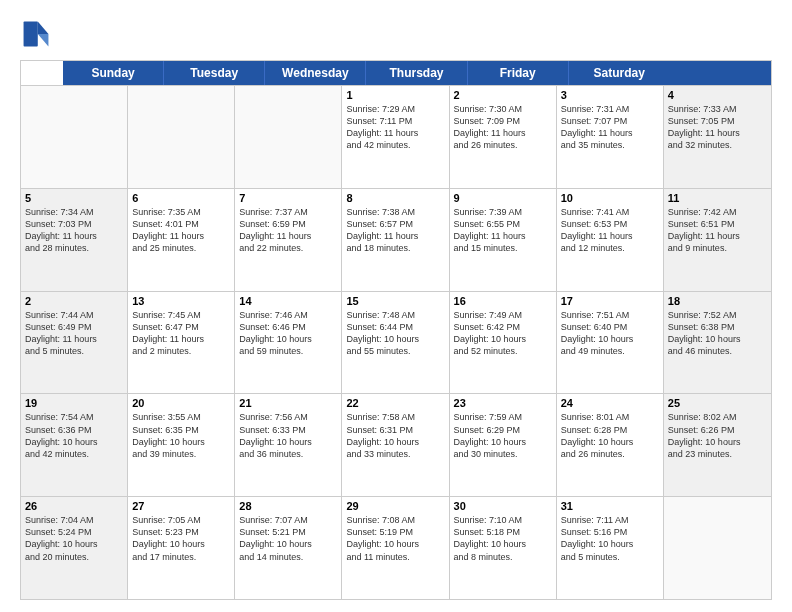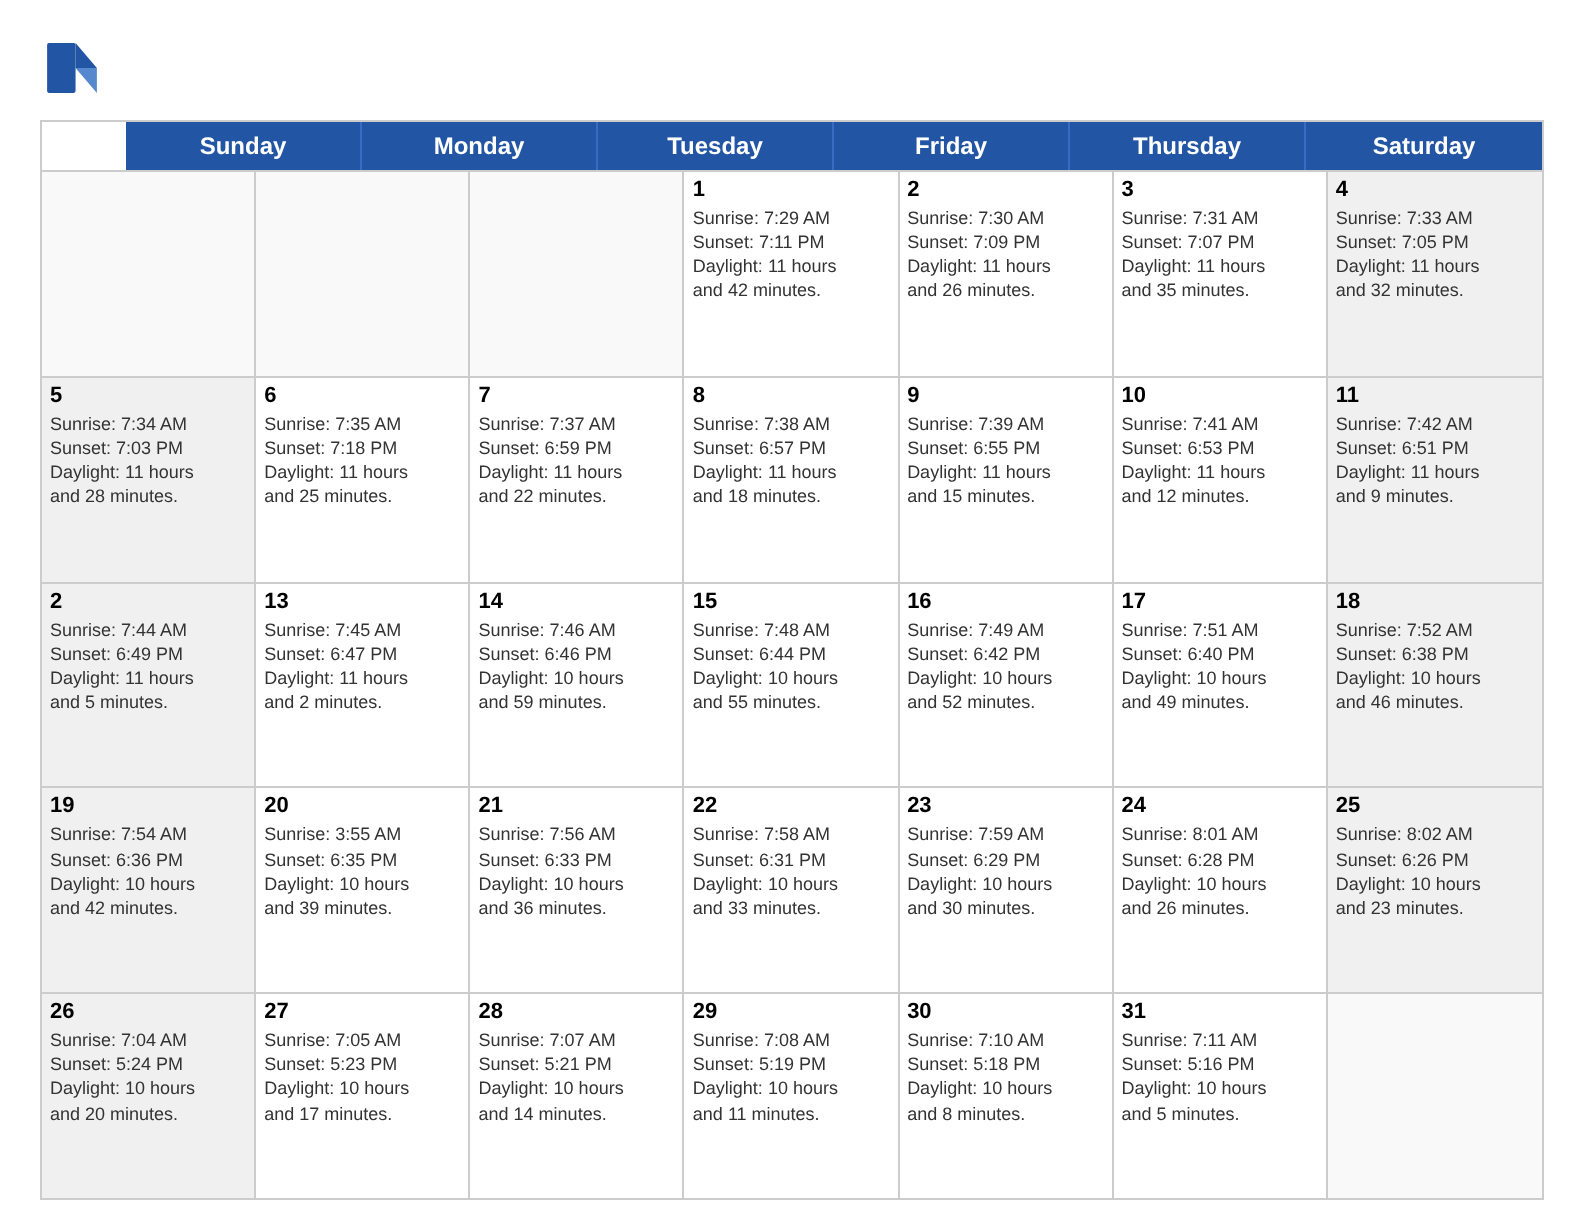--- a/index.html
+++ b/index.html
@@ -62,21 +62,21 @@
       margin-top: 2px;
     }
     .calendar {
       flex: 1;
       display: flex;
       flex-direction: column;
       border: 1px solid #ccc;
     }
     .cal-header {
       display: grid;
-      grid-template-columns: repeat(6, 1fr);
+      grid-template-columns: repeat(7, 1fr);
       background: #2255a4;
       margin-left: 42px;
     }
     .cal-header-cell {
       color: #fff;
       font-size: 12px;
       font-weight: bold;
       padding: 5px 4px;
       text-align: center;
       border-right: 1px solid #3a6bc4;
@@ -133,24 +133,24 @@
     </div>
     <div class="title-block">
       <div class="month-title"></div>
       <div class="location"></div>
     </div>
   </div>
 
   <div class="calendar">
     <div class="cal-header">
     <div class="cal-header-cell">Sunday</div>
-        <div class="cal-header-cell">Monday</div>
         <div class="cal-header-cell">Tuesday</div>
+        <div class="cal-header-cell">Wednesday</div>
+        <div class="cal-header-cell">Thursday</div>
         <div class="cal-header-cell">Friday</div>
-        <div class="cal-header-cell">Thursday</div>
         <div class="cal-header-cell">Saturday</div>
       </div>
     <div class="cal-body">
     <div class="cal-row">
           <div class="cal-cell empty"></div>
           <div class="cal-cell empty"></div>
           <div class="cal-cell empty"></div>
           <div class="cal-cell">
             <div class="day-num">1</div>
             <div class="cell-line">Sunrise: 7:29 AM</div>
@@ -184,21 +184,21 @@
           <div class="cal-cell shaded">
             <div class="day-num">5</div>
             <div class="cell-line">Sunrise: 7:34 AM</div>
             <div class="cell-line">Sunset: 7:03 PM</div>
             <div class="cell-line">Daylight: 11 hours</div>
             <div class="cell-line">and 28 minutes.</div>
           </div>
           <div class="cal-cell">
             <div class="day-num">6</div>
             <div class="cell-line">Sunrise: 7:35 AM</div>
-            <div class="cell-line">Sunset: 7:18 PM</div>
+            <div class="cell-line">Sunset: 4:01 PM</div>
             <div class="cell-line">Daylight: 11 hours</div>
             <div class="cell-line">and 25 minutes.</div>
           </div>
           <div class="cal-cell">
             <div class="day-num">7</div>
             <div class="cell-line">Sunrise: 7:37 AM</div>
             <div class="cell-line">Sunset: 6:59 PM</div>
             <div class="cell-line">Daylight: 11 hours</div>
             <div class="cell-line">and 22 minutes.</div>
           </div>

